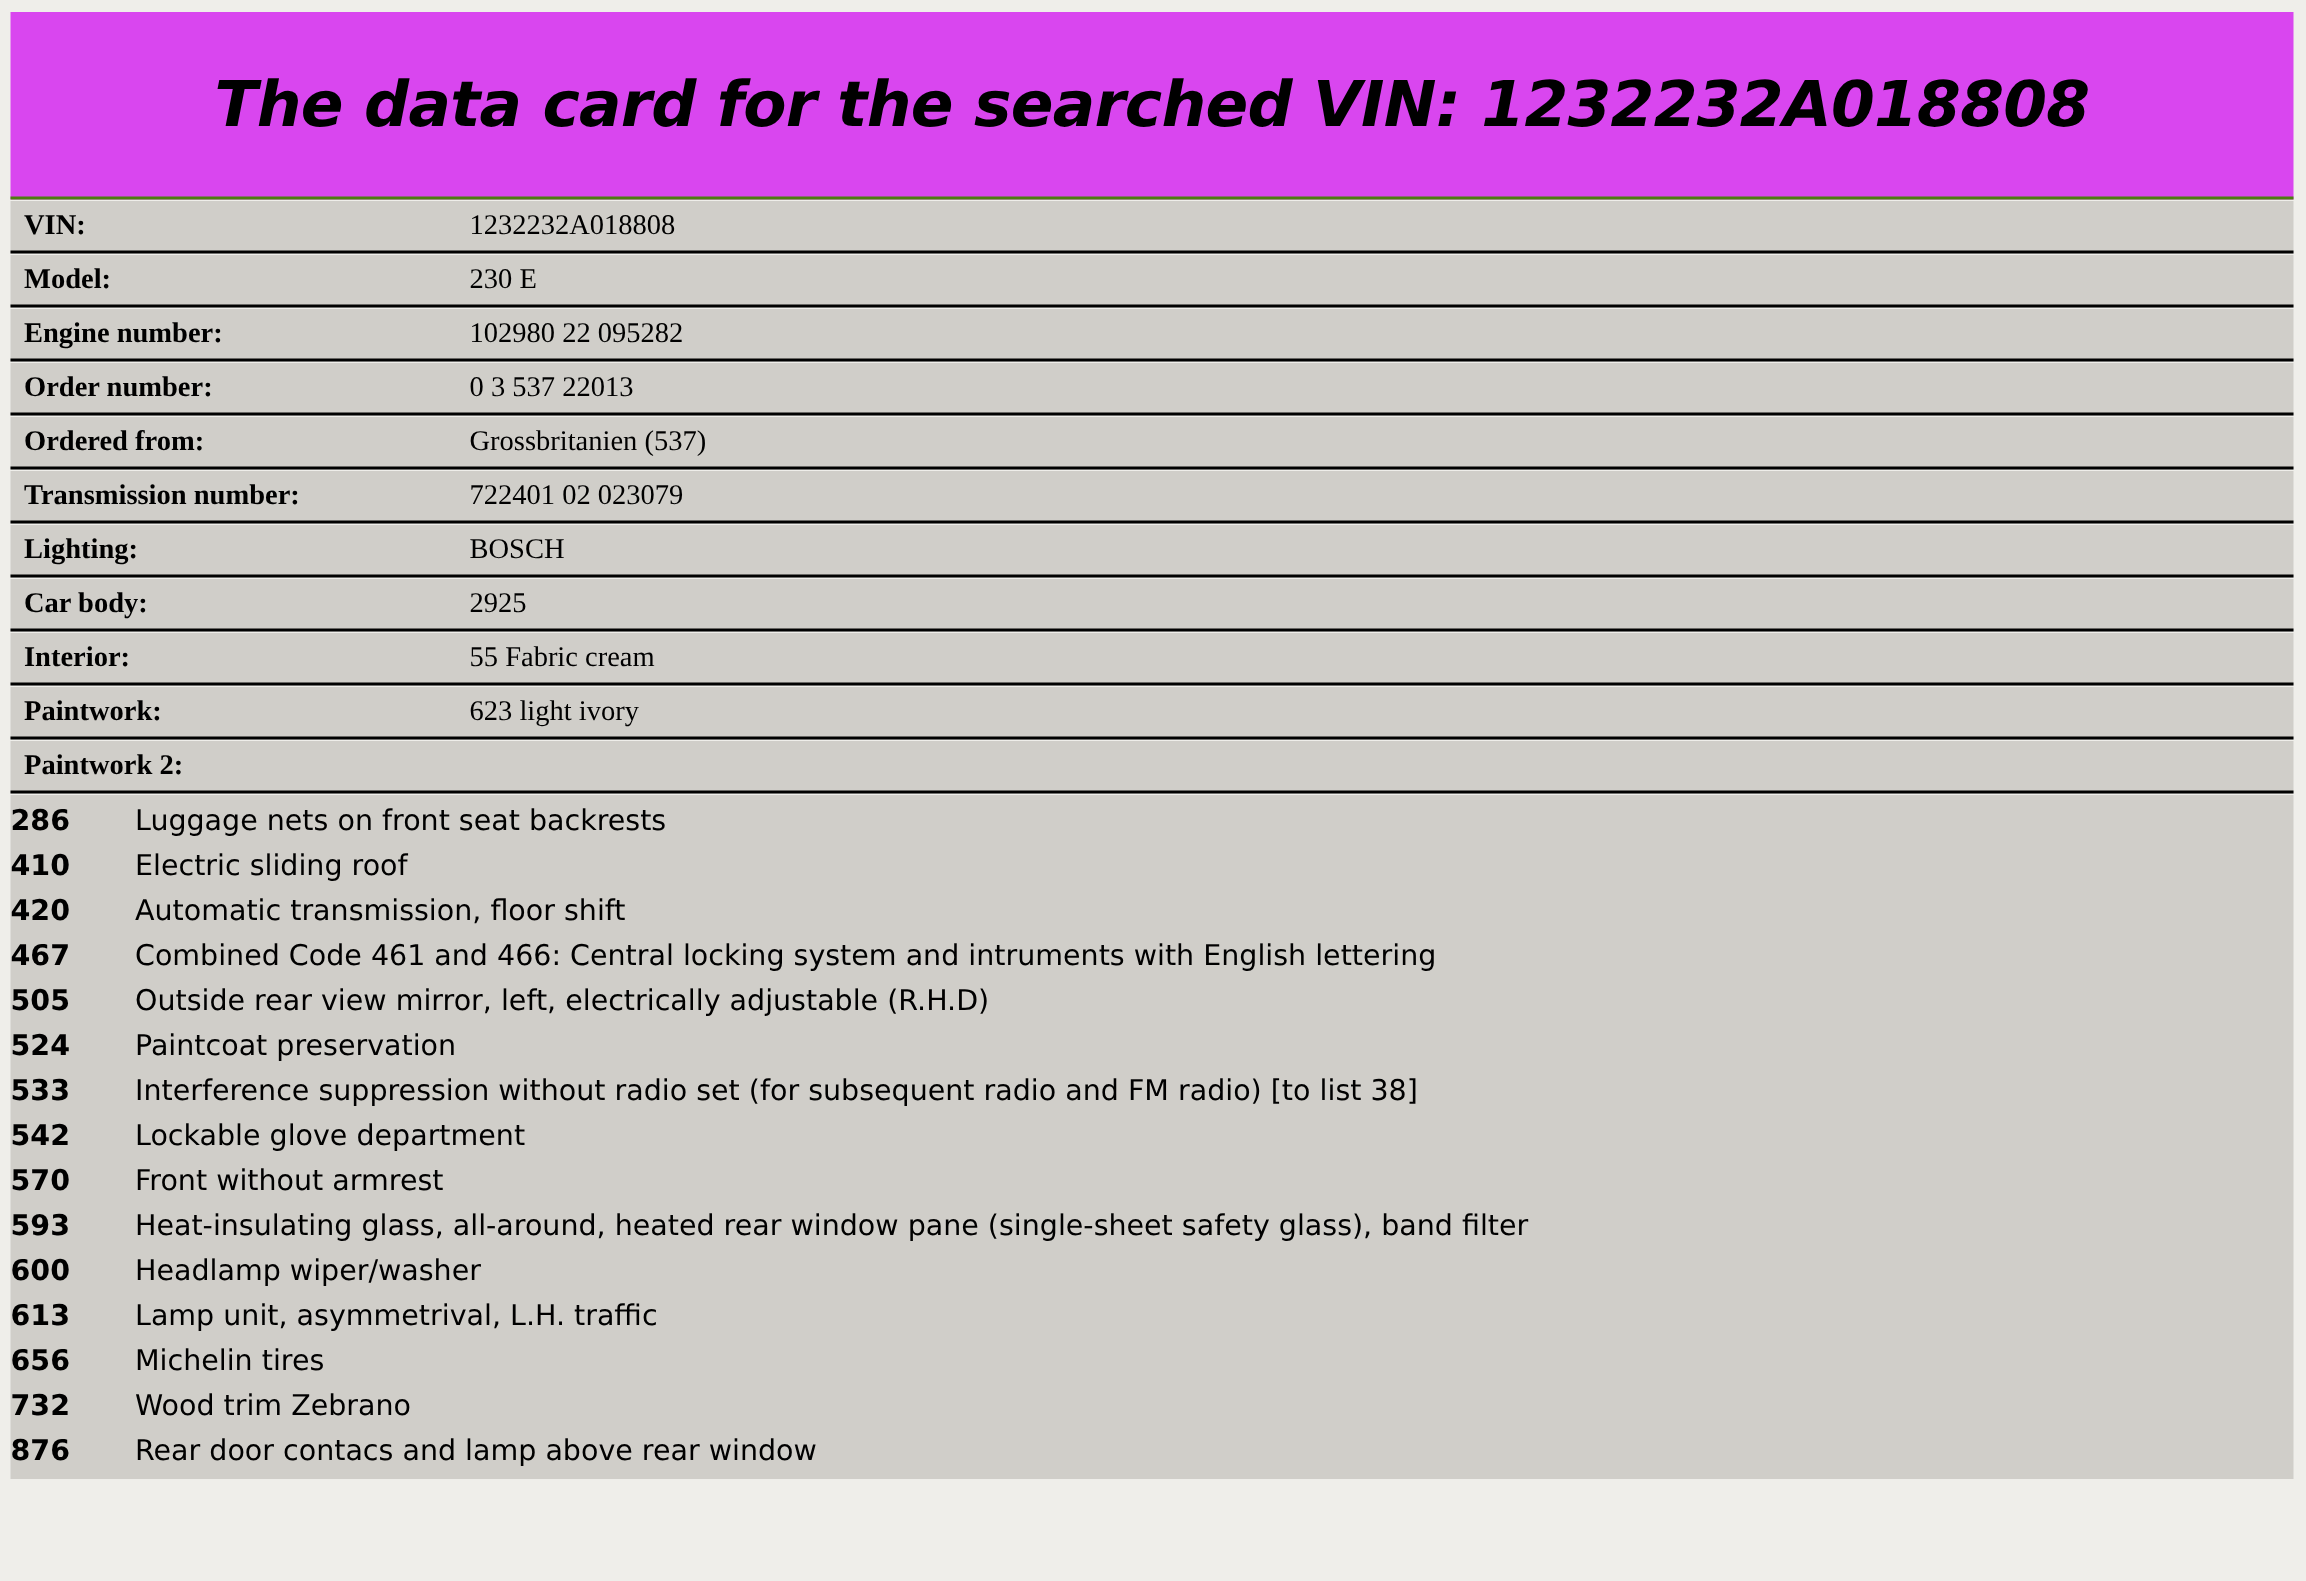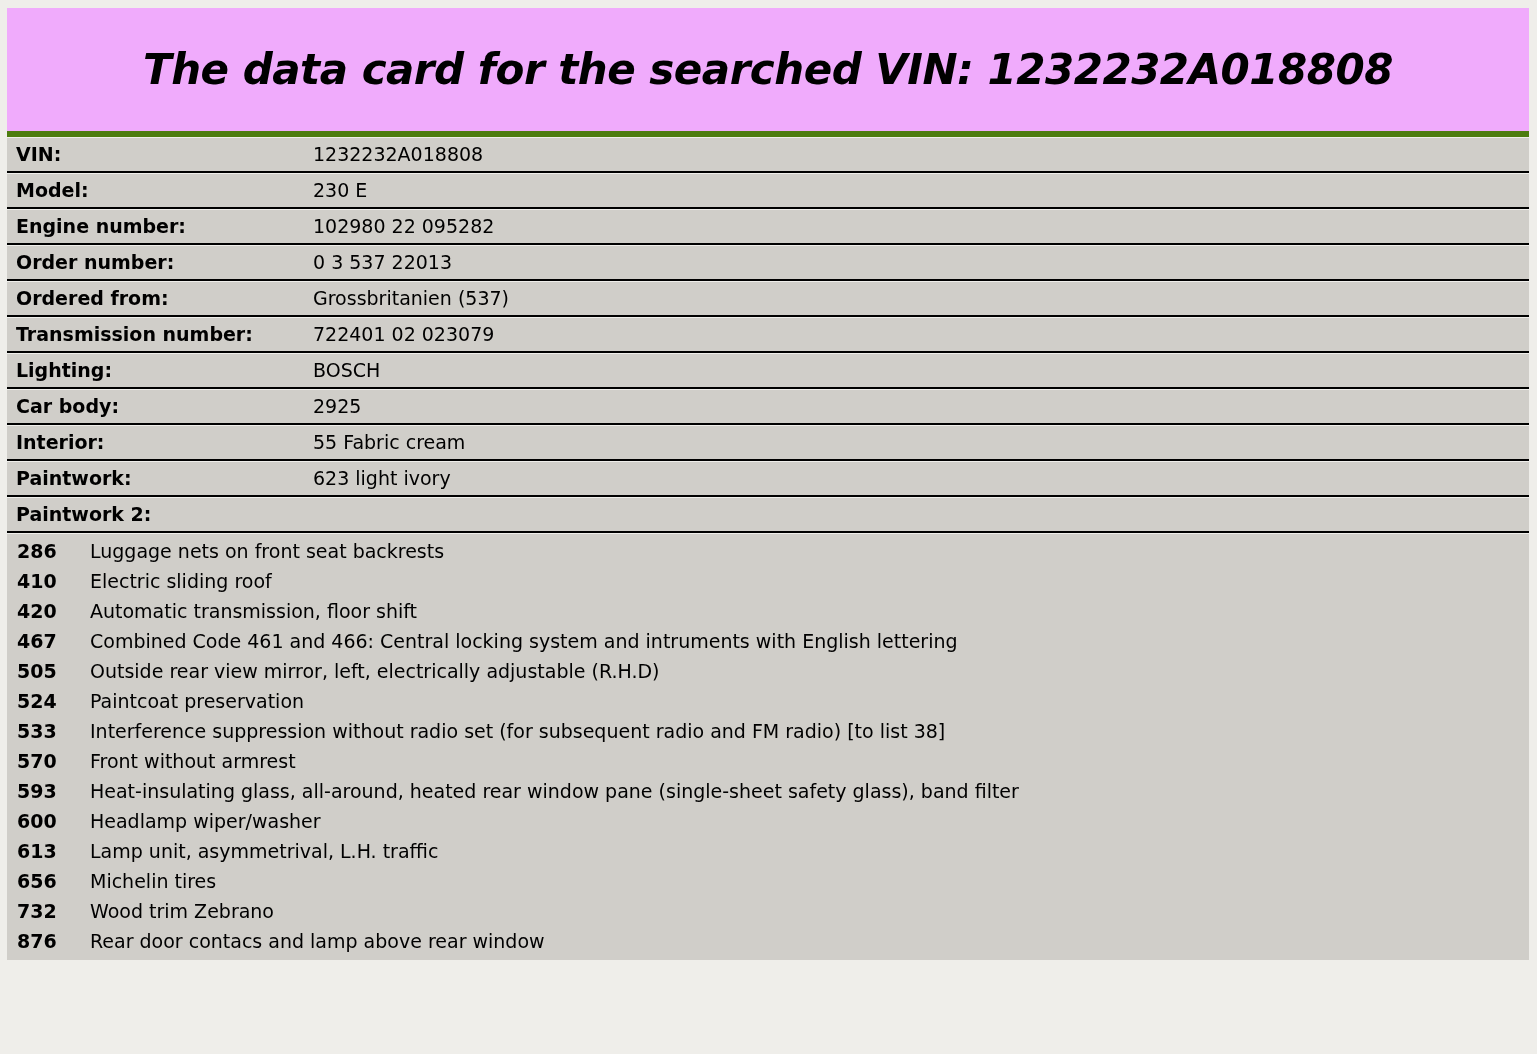--- a/index.html
+++ b/index.html
@@ -14,23 +14,23 @@
   }
   .page {
     position: absolute;
     top: 8px;
     left: 7px;
     width: 1522px;
     background: transparent;
   }
   
   .title-block {
-    background: #f0abfc;
+    background: #d946ef;
     height: 123px;
-    border-bottom: 6px solid #4d7c0f;
+    border-bottom: 2px solid #4d7c0f;
     margin-bottom: 1px;
     display: flex;
     align-items: center;
     justify-content: center;
   }
   .title-block h1 {
     margin: 0;
     font-family: "DejaVu Sans", sans-serif;
     font-size: 42px;
     font-weight: bold;
@@ -42,20 +42,21 @@
   .spec-table { width: 100%; }
   .trow {
     background: #d0cec9;
     height: 33px;
     border-bottom: 2px solid #000;
     margin-bottom: 1px;
     display: flex;
     align-items: center;
     font-size: 19px;
     line-height: 1;
+    font-family: Liberation Serif, serif;
   }
   .trow .tlabel {
     box-sizing: border-box;
     width: 306px;
     flex-shrink: 0;
     padding-left: 9px;
     font-weight: bold;
     white-space: nowrap;
   }
   .trow .tvalue {
@@ -71,21 +72,20 @@
   }
   .equip-item {
     display: flex;
     line-height: 30px;
     font-size: 19px;
   }
   .equip-item .ecode {
     box-sizing: border-box;
     width: 83px;
     flex-shrink: 0;
-    padding-left: 10px;
     font-weight: bold;
   }
   .equip-item .edesc {
     white-space: nowrap;
     text-align: right;
   }
 </style>
 </head>
 <body>
 
@@ -165,20 +165,24 @@
     </div>
     <div class="equip-item">
       <div class="ecode">524</div>
       <div class="edesc">Paintcoat preservation</div>
     </div>
     <div class="equip-item">
       <div class="ecode">533</div>
       <div class="edesc">Interference suppression without radio set (for subsequent radio and FM radio) [to list 38]</div>
     </div>
     <div class="equip-item">
+      <div class="ecode">542</div>
+      <div class="edesc">Lockable glove department</div>
+    </div>
+    <div class="equip-item">
       <div class="ecode">570</div>
       <div class="edesc">Front without armrest</div>
     </div>
     <div class="equip-item">
       <div class="ecode">593</div>
       <div class="edesc">Heat-insulating glass, all-around, heated rear window pane (single-sheet safety glass), band filter</div>
     </div>
     <div class="equip-item">
       <div class="ecode">600</div>
       <div class="edesc">Headlamp wiper/washer</div>

